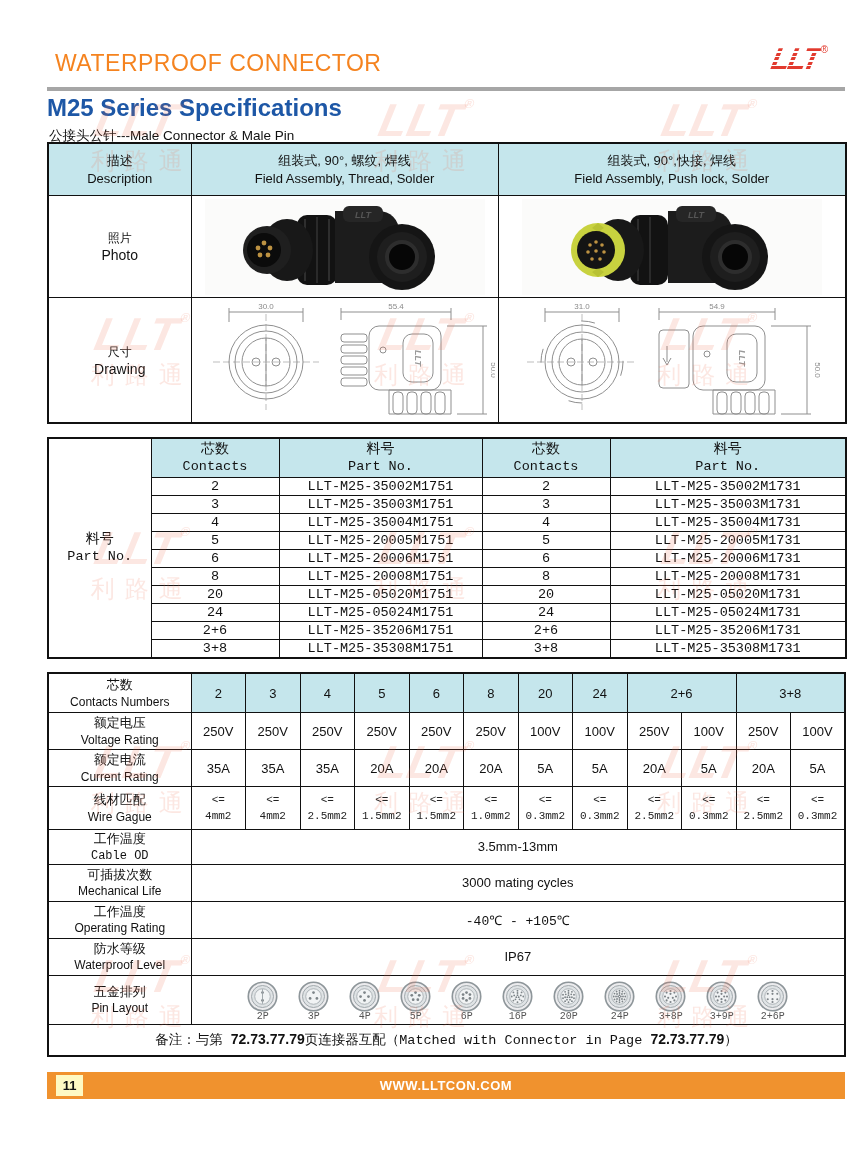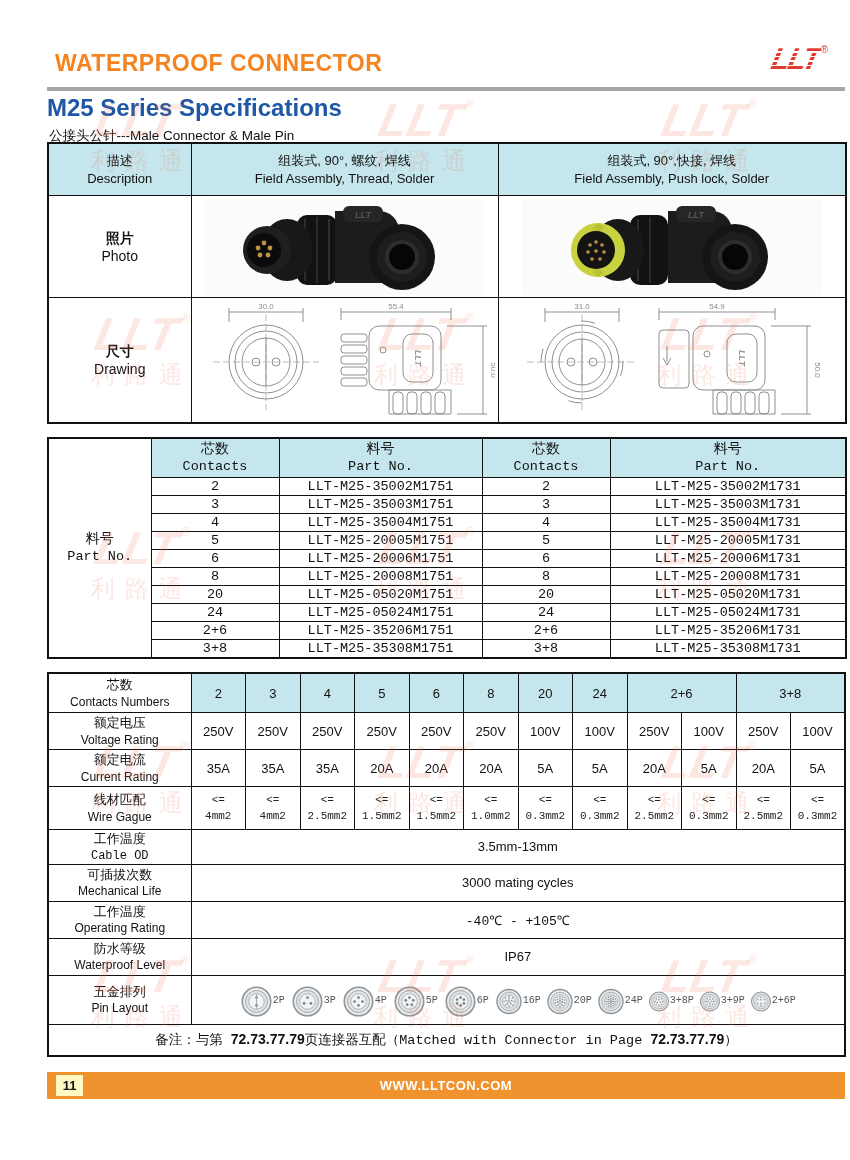--- a/index.html
+++ b/index.html
@@ -1,21 +1,21 @@
 <!DOCTYPE html>
 <html><head>
 <meta charset="utf-8">
 <style>
   html,body{margin:0;padding:0;}
   body{width:850px;height:1160px;position:relative;background:#ffffff;
        font-family:"Liberation Sans",sans-serif;overflow:hidden;color:#111;}
   .abs{position:absolute;}
 
   
-  .hdr-title{left:55px;top:50px;font-size:23px;font-weight:bold;color:#f5831f;letter-spacing:.5px;}
+  .hdr-title{left:55px;top:50px;font-size:23px;font-weight:normal;color:#f5831f;letter-spacing:.5px;}
   .logo{right:22px;top:44px;display:flex;align-items:flex-start;}
   .logo-text{font-style:italic;font-weight:900;font-size:30px;color:#e23a2e;transform:skewX(-12deg);
              line-height:1;letter-spacing:-2px;
              background:repeating-linear-gradient(180deg,#e23a2e 0 3px,#ffffff 3px 4.5px);
              -webkit-background-clip:text;background-clip:text;-webkit-text-fill-color:transparent;}
   .logo-reg{font-size:10px;color:#e23a2e;margin-left:2px;}
   .hdr-rule{left:47px;top:87px;width:798px;height:4px;background:#a6a6a6;}
   .page-title{left:47px;top:94px;font-size:24px;font-weight:bold;color:#1d57a6;}
   .subtitle{left:49px;top:127px;font-size:13.5px;color:#111;}
 
@@ -26,21 +26,21 @@
   .cyan{background:#c5e6ec;}
   .zh{font-size:13px;line-height:1.35;}
   .en{font-size:13px;line-height:1.35;}
   .mono{font-family:"Liberation Mono",monospace;}
 
   
   .t1{top:142px;}
   .t1 .r-head td{height:51px;}
   .t1 .r-photo td{height:101px;}
   .t1 .r-draw td{height:122px;}
-  .label-zh{font-size:14px;font-weight:bold;}
+  .label-zh{font-size:12px;}
   .label-en{font-size:14px;}
   .photo-wrap{display:flex;align-items:center;justify-content:center;height:100%;}
 
   
   .t2{top:437px;}
   .t2 .r-h td{height:38px;}
   .t2 .r-d td{height:17px;font-family:"Liberation Mono",monospace;font-size:13.5px;}
   .t2 .zh{font-size:14px;}
   .t2 .en{font-size:13.5px;font-family:"Liberation Mono",monospace;}
 
@@ -59,21 +59,21 @@
   .r-wp td{height:36px;}
   .r-pl td{height:48px;}
   .r-note td{height:30px;}
   .wire{font-family:"Liberation Mono",monospace;font-size:11px;line-height:1.5;color:#222;}
   .big-val{font-size:13px;}
   .ip{font-size:15px;}
   .temp{font-family:"Liberation Mono",monospace;font-size:12.5px;}
   .odv{font-size:13.5px;}
 
   .pin-strip{display:flex;justify-content:center;align-items:flex-start;gap:5px;padding-top:3px;}
-  .pin-cell{display:flex;flex-direction:row;align-items:center;width:46px;}
+  .pin-cell{display:flex;flex-direction:column;align-items:center;width:46px;}
   .pin-label{font-family:"Liberation Mono",monospace;font-size:10px;color:#555;margin-top:-2px;}
 
   .note-line{font-family:"Liberation Mono",monospace;font-size:13.5px;}
   .note-b{font-family:"Liberation Sans",sans-serif;font-weight:bold;font-size:14px;}
 
   
   .foot-bar{left:47px;top:1072px;width:798px;height:27px;background:#f0922e;}
   .page-box{position:absolute;left:9px;top:3px;width:27px;height:21px;background:#fef9c3;
             display:flex;align-items:center;justify-content:center;font-size:13px;font-weight:bold;color:#111;}
   .site{position:absolute;left:0;right:0;top:0;bottom:0;display:flex;align-items:center;justify-content:center;

